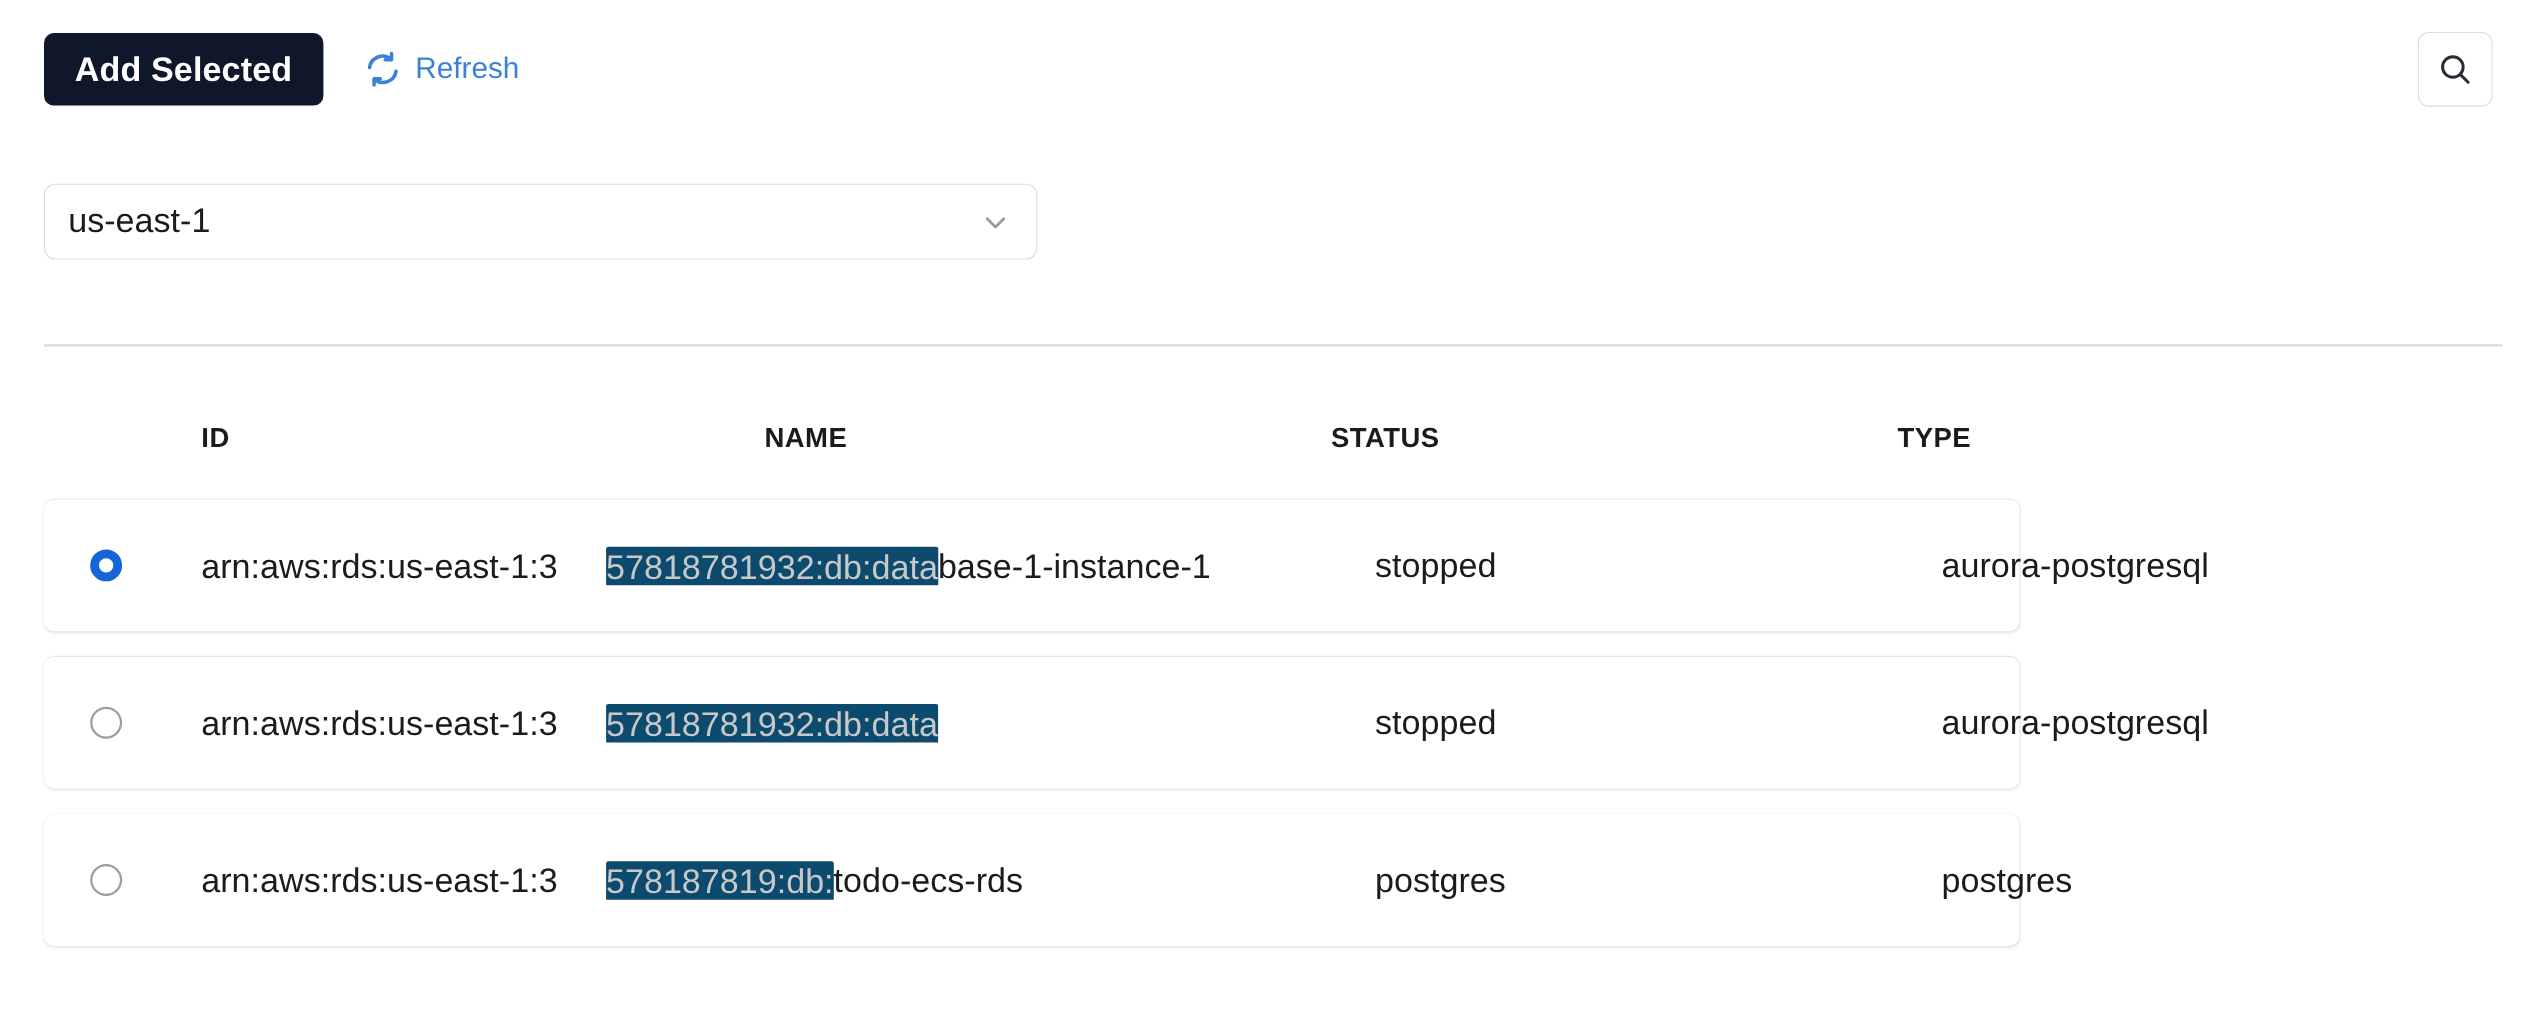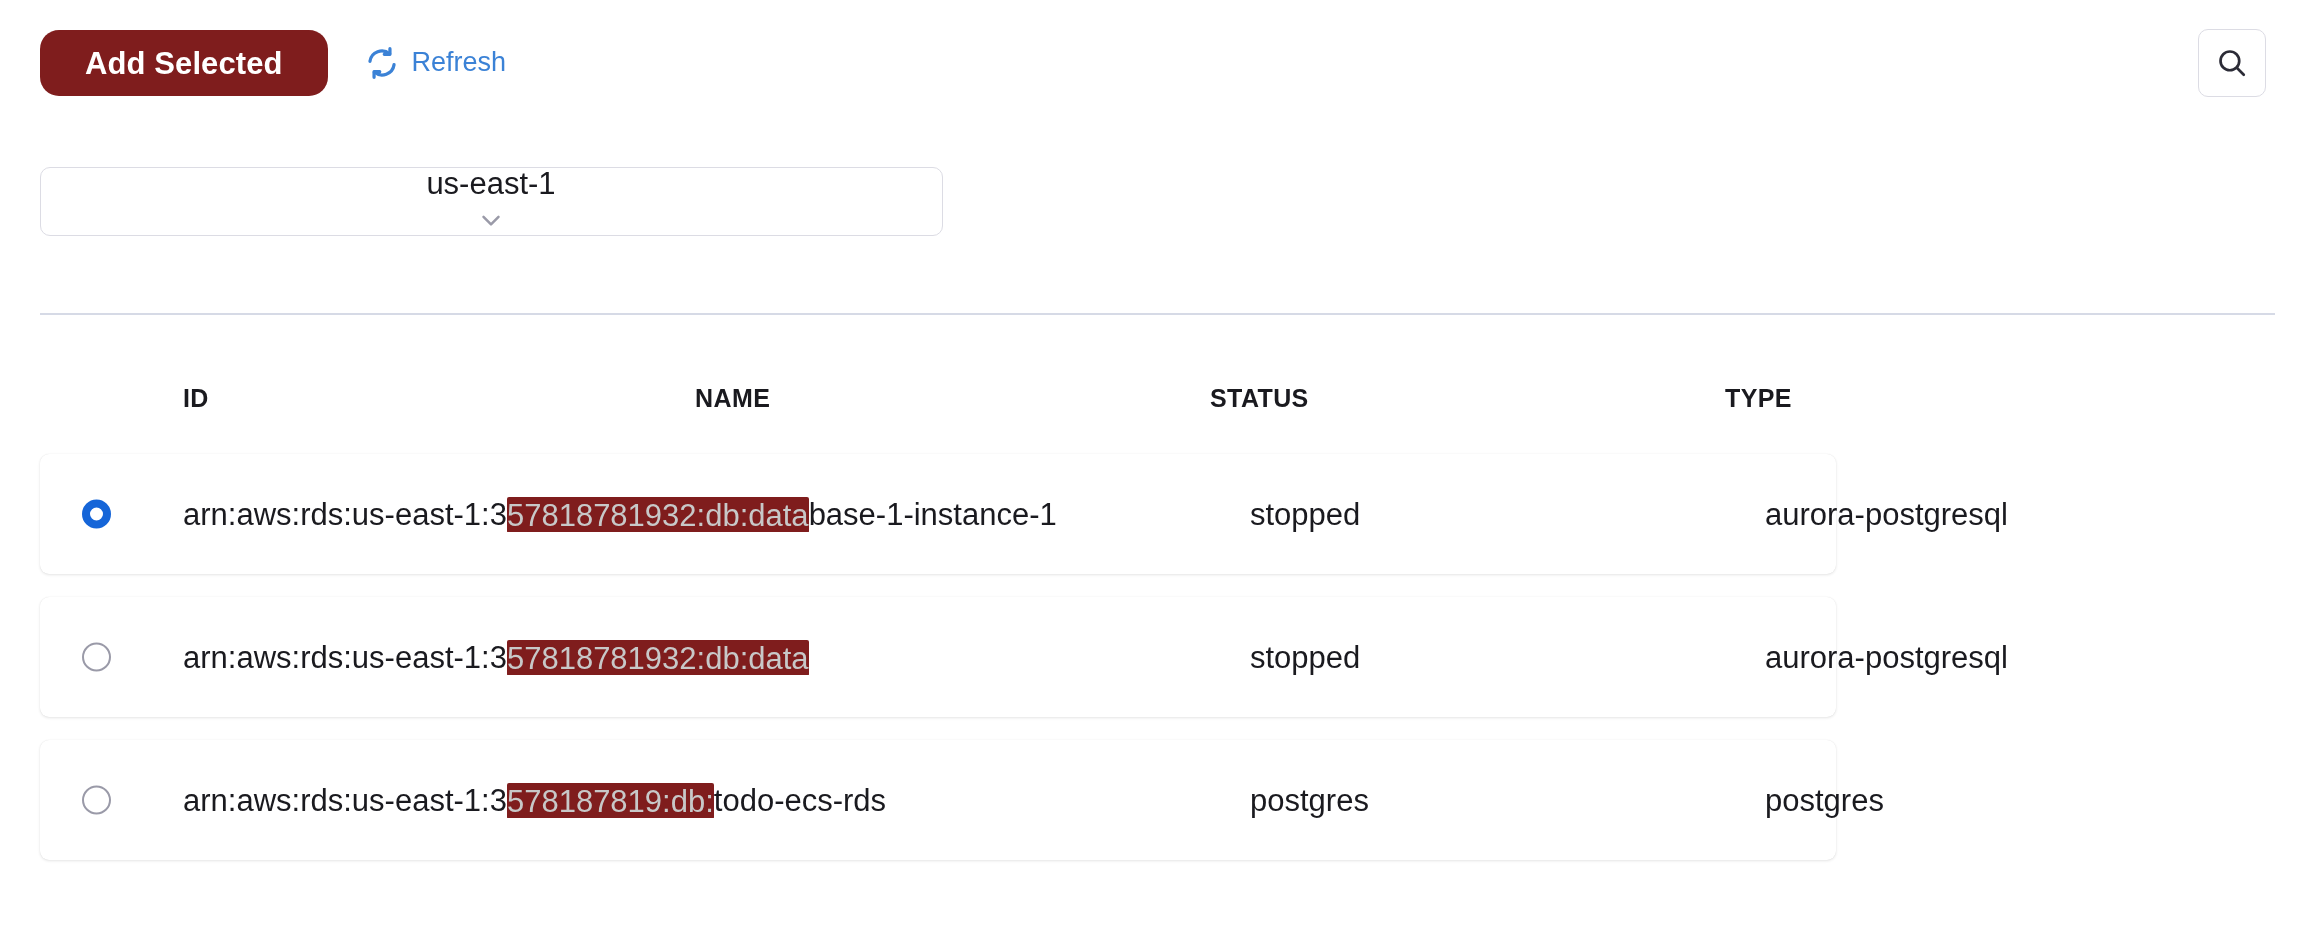--- a/index.html
+++ b/index.html
@@ -28,25 +28,25 @@
     top: 28px;
     left: 40px;
     right: 40px;
     height: 70px;
     display: flex;
     align-items: center;
   }
 
   .btn-primary {
     height: 66px;
-    padding: 0 45px;
-    background: #7f1d1d;
+    padding: 0 28px;
+    background: #0f172a;
     color: #ffffff;
     border: none;
-    border-radius: 19px;
+    border-radius: 9px;
     font-family: "Liberation Sans", sans-serif;
     font-size: 31px;
     font-weight: bold;
     letter-spacing: 0.1px;
     cursor: pointer;
     line-height: 1;
     display: flex;
     align-items: center;
     justify-content: center;
   }
@@ -97,21 +97,20 @@
   .region-select {
     width: 100%;
     height: 100%;
     border: 1.5px solid #dcdce4;
     border-radius: 10px;
     background: #ffffff;
     display: flex;
     align-items: center;
     padding: 0 22px 0 21px;
     cursor: pointer;
-    flex-direction: column;
   }
   .region-value {
     flex: 1;
     font-size: 31px;
     color: #1a1a1f;
     line-height: 1;
     padding-bottom: 3px;
   }
   .chev { width: 30px; height: 30px; flex: 0 0 auto; display: block; }
 
@@ -197,31 +196,32 @@
   .cell-arn {
     left: 143px;
     max-width: 1020px;
     overflow: hidden;
     display: flex;
     align-items: center;
   }
   .arn-prefix { flex: 0 0 auto; }
   .arn-redacted {
     display: inline-block;
-    background: #7f1d1d;
+    background: #0c4a6e;
     color: #c8c8c8;
     border-radius: 2px;
     overflow: hidden;
     vertical-align: middle;
     white-space: nowrap;
     flex: 0 0 auto;
     height: 36px;
     line-height: 38px;
     position: relative;
     top: 1px;
+    margin-left: 44px;
   }
   .arn-suffix { flex: 0 0 auto; }
 
   .cell-status { left: 1210px; }
   .cell-type   { left: 1725px; }
 </style>
 </head>
 <body>
 
 <div class="page">

